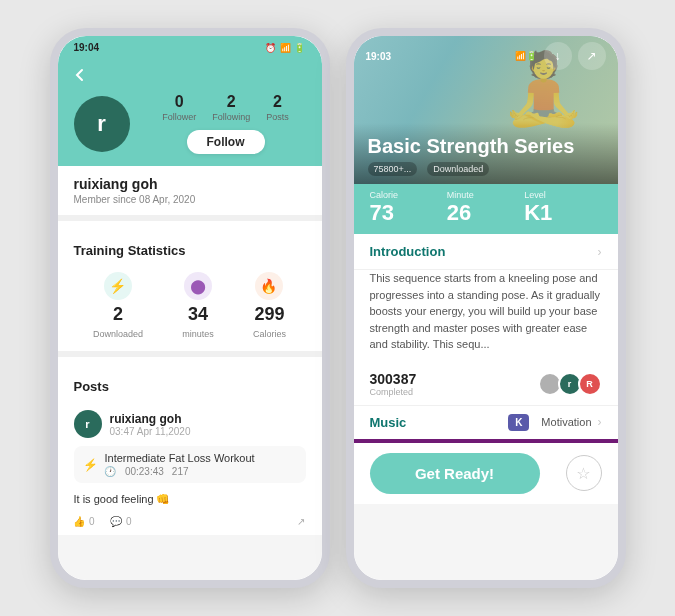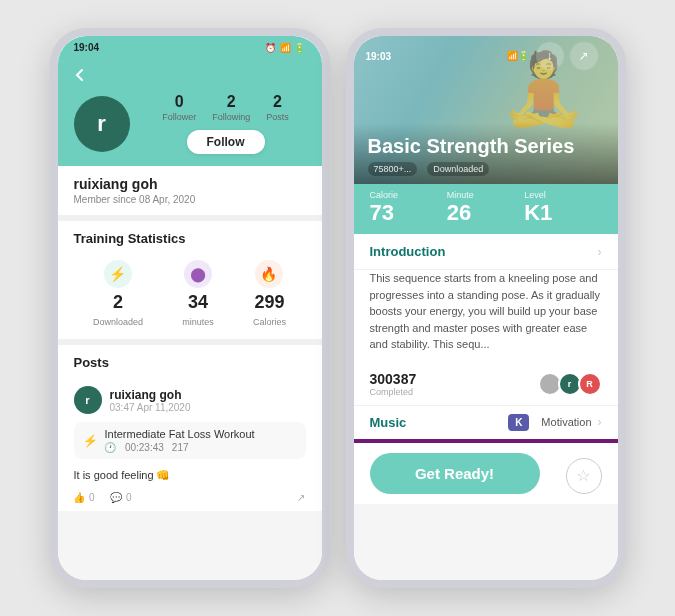--- a/index.html
+++ b/index.html
@@ -127,20 +127,21 @@
     }
     .divider {
       height: 6px;
       background: #f0f0f0;
     }
     .section-title {
       font-size: 13px;
       font-weight: 700;
       color: #222;
       padding: 10px 16px 8px;
+      margin-top: 12px;
     }
     .training-stats {
       display: flex;
       justify-content: space-around;
       padding: 6px 16px 12px;
       background: white;
     }
     .train-stat {
       text-align: center;
       display: flex;
@@ -241,21 +242,21 @@
       font-weight: 700;
       color: white;
     }
     .hero-top-bar {
       display: flex;
       justify-content: space-between;
       align-items: center;
       position: absolute;
       top: 0;
       left: 0;
-      right: 8px;
+      right: 0;
       padding: 6px 12px;
     }
     .hero-action-btn {
       width: 28px;
       height: 28px;
       display: flex;
       align-items: center;
       justify-content: center;
       background: rgba(255,255,255,0.2);
       border-radius: 50%;
@@ -371,21 +372,21 @@
     }
     .music-right {
       display: flex;
       align-items: center;
       gap: 6px;
       font-size: 11px;
       color: #555;
     }
     .cta-row {
       display: flex;
-      align-items: flex-end;
+      align-items: center;
       gap: 26px;
       padding: 10px 16px;
       background: white;
     }
     .get-ready-btn {
       flex: 1;
       background: #6ecfbf;
       border: none;
       border-radius: 25px;
       padding: 12px;

